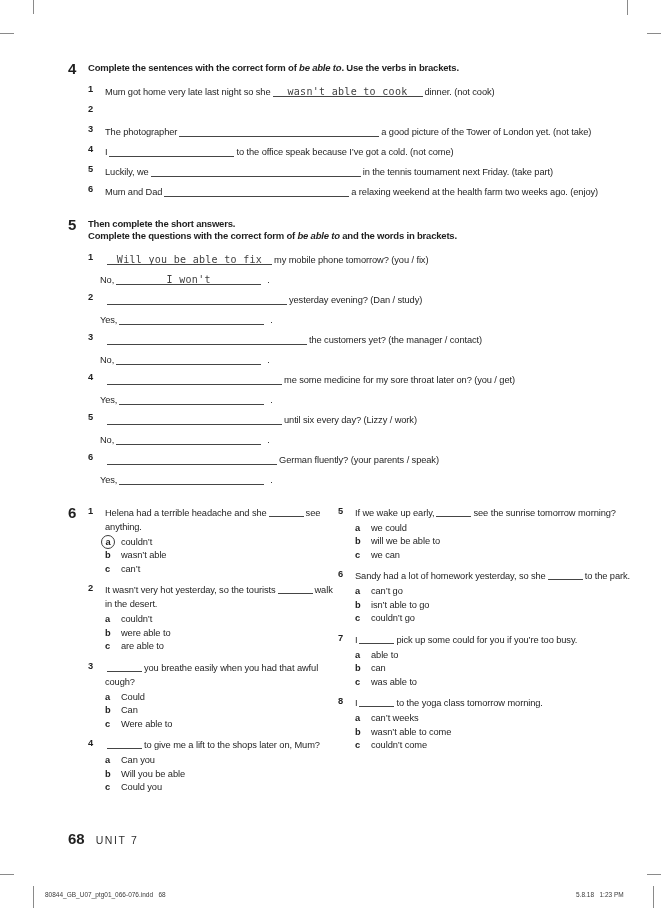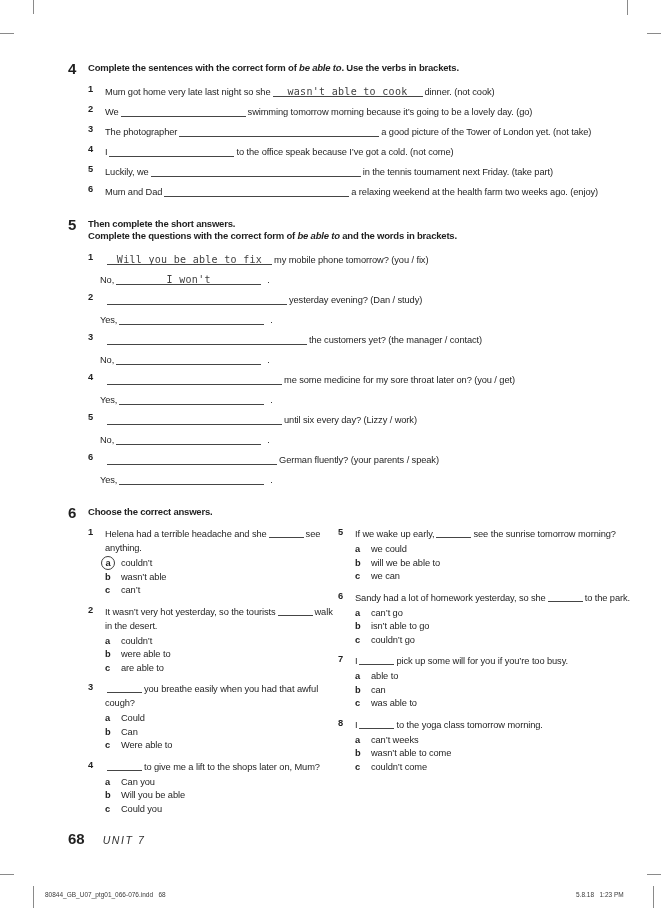--- a/index.html
+++ b/index.html
@@ -34,21 +34,21 @@
   .col-left .qbody{max-width:236px;}
   .qtext{line-height:14px;margin-bottom:2px;}
   .iblank{height:10px;vertical-align:-1px;}
   .opt{display:flex;line-height:13.5px;}
   .opt-letter{width:16px;flex:none;font-weight:bold;}
   .opt-letter.circled{width:12px;height:12px;flex:none;border:1px solid #3d3d3d;border-radius:50%;
         text-align:center;line-height:12px;margin-left:-4px;margin-right:6px;margin-top:-1px;}
 
   .page-footer{position:absolute;left:68px;top:830px;display:flex;align-items:baseline;}
   .pagenum{font-size:15px;font-weight:bold;}
-  .unitlabel{font-size:10.5px;letter-spacing:1.6px;color:#2e2e2e;margin-left:18px;font-style:italic;}
+  .unitlabel{font-size:10.5px;letter-spacing:1.6px;color:#2e2e2e;margin-left:11px;}
 
   .printline{position:absolute;top:891px;font-size:6.5px;color:#3a3a3a;white-space:pre;}
   .printline.left{left:45px;}
   .printline.right{left:576px;}
 </style>
 </head>
 <body>
 
 <div class="page">
 
@@ -67,21 +67,20 @@
       <div class="ex-num">4</div>
       <div class="ex-body">
         <div class="ex-header"><span>Complete the sentences with the correct form of </span><span class="em">be able to</span><span>. Use the verbs in brackets.</span></div>
 
         <div class="fitem">
             <span class="inum">1</span>
             <span class="itext"><span>Mum got home very late last night so she</span><span class="blank" style="width:150px"><span class="ans">wasn't able to cook</span></span><span>dinner. (not cook)</span></span>
           </div>
         <div class="fitem">
             <span class="inum">2</span>
-            <span class="itext"><span>We</span><span class="blank" style="width:125px"><span class="ans"></span></span><span>swimming tomorrow morning because it’s going to be a lovely day. (go)</span></span>
           </div>
         <div class="fitem">
             <span class="inum">3</span>
             <span class="itext"><span>The photographer</span><span class="blank" style="width:200px"><span class="ans"></span></span><span>a good picture of the Tower of London yet. (not take)</span></span>
           </div>
         <div class="fitem">
             <span class="inum">4</span>
             <span class="itext"><span>I</span><span class="blank" style="width:125px"><span class="ans"></span></span><span>to the office speak because I’ve got a cold. (not come)</span></span>
           </div>
         <div class="fitem">
@@ -156,21 +155,20 @@
           <div class="fitem sa-row">
               <span class="itext"><span>Yes,</span><span class="blank" style="width:145px"><span class="ans"></span></span><span class="period">.</span></span>
             </div>
         </div>
       </div>
     </div>
 
     <div class="exercise">
       <div class="ex-num">6</div>
       <div class="ex-body">
-        <div class="ex-header">Choose the correct answers.</div>
         <div class="cols">
 
           <div class="col-left">
             <div class="qitem">
               <span class="inum">1</span>
               <div class="qbody">
                 <div class="qtext"><span>Helena had a terrible headache and she</span><span class="blank iblank" style="width:35px"></span><span>see anything.</span></div>
                 <div class="opt">
                     <span class="opt-letter circled">a</span>
                     <span>couldn’t</span>
@@ -274,21 +272,21 @@
                   </div>
                 <div class="opt">
                     <span class="opt-letter">c</span>
                     <span>couldn’t go</span>
                   </div>
               </div>
             </div>
             <div class="qitem">
               <span class="inum">7</span>
               <div class="qbody">
-                <div class="qtext"><span>I</span><span class="blank iblank" style="width:35px"></span><span>pick up some will for you if you’re too busy.</span></div>
+                <div class="qtext"><span>I</span><span class="blank iblank" style="width:35px"></span><span>pick up some could for you if you’re too busy.</span></div>
                 <div class="opt">
                     <span class="opt-letter">a</span>
                     <span>able to</span>
                   </div>
                 <div class="opt">
                     <span class="opt-letter">b</span>
                     <span>can</span>
                   </div>
                 <div class="opt">
                     <span class="opt-letter">c</span>

